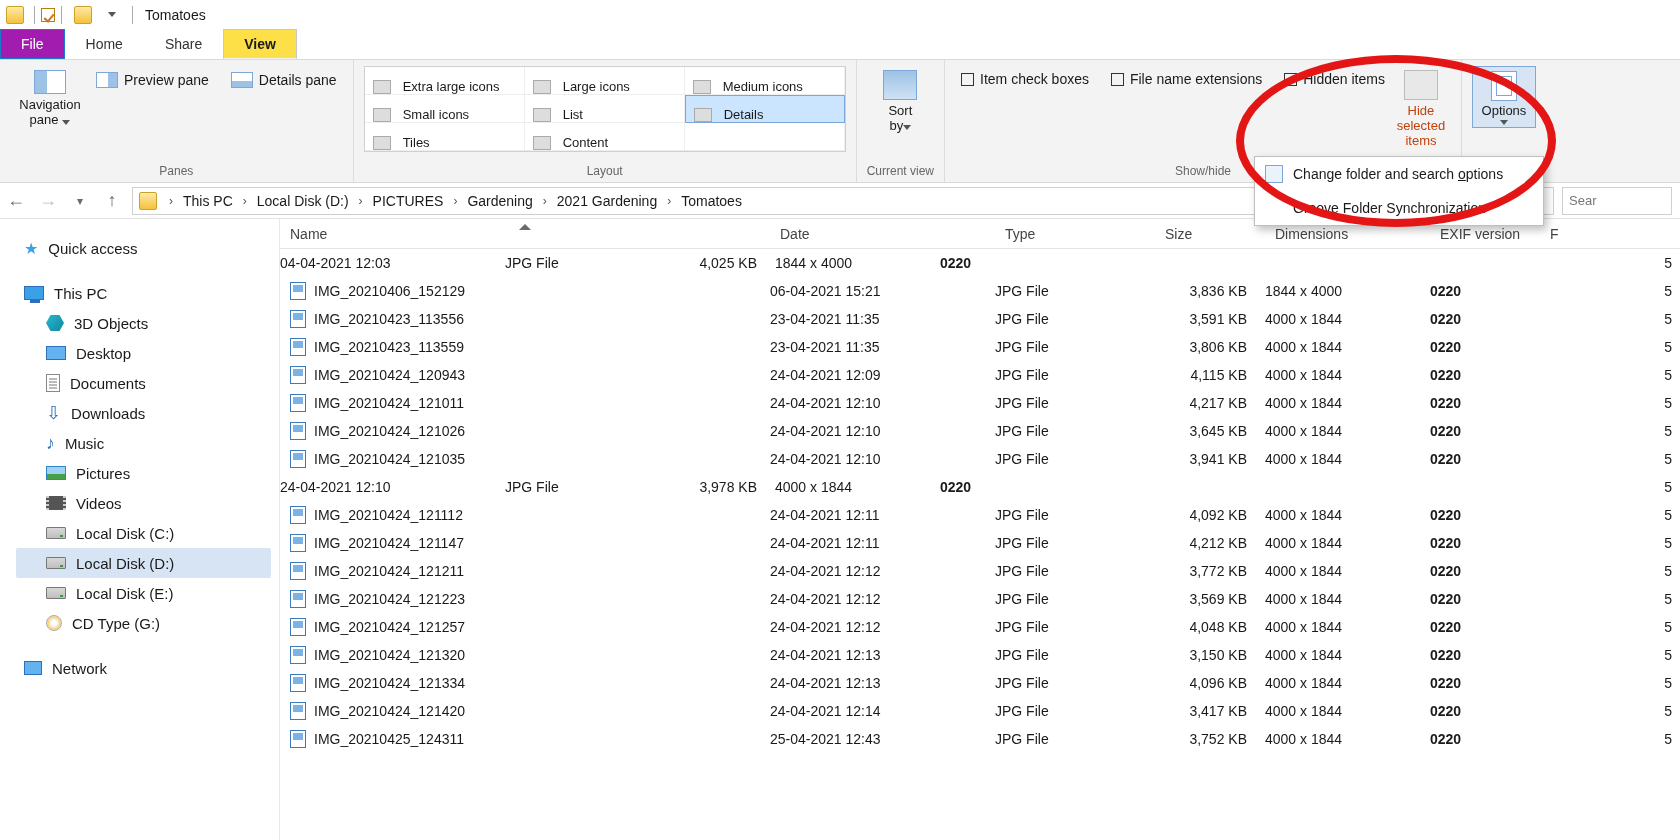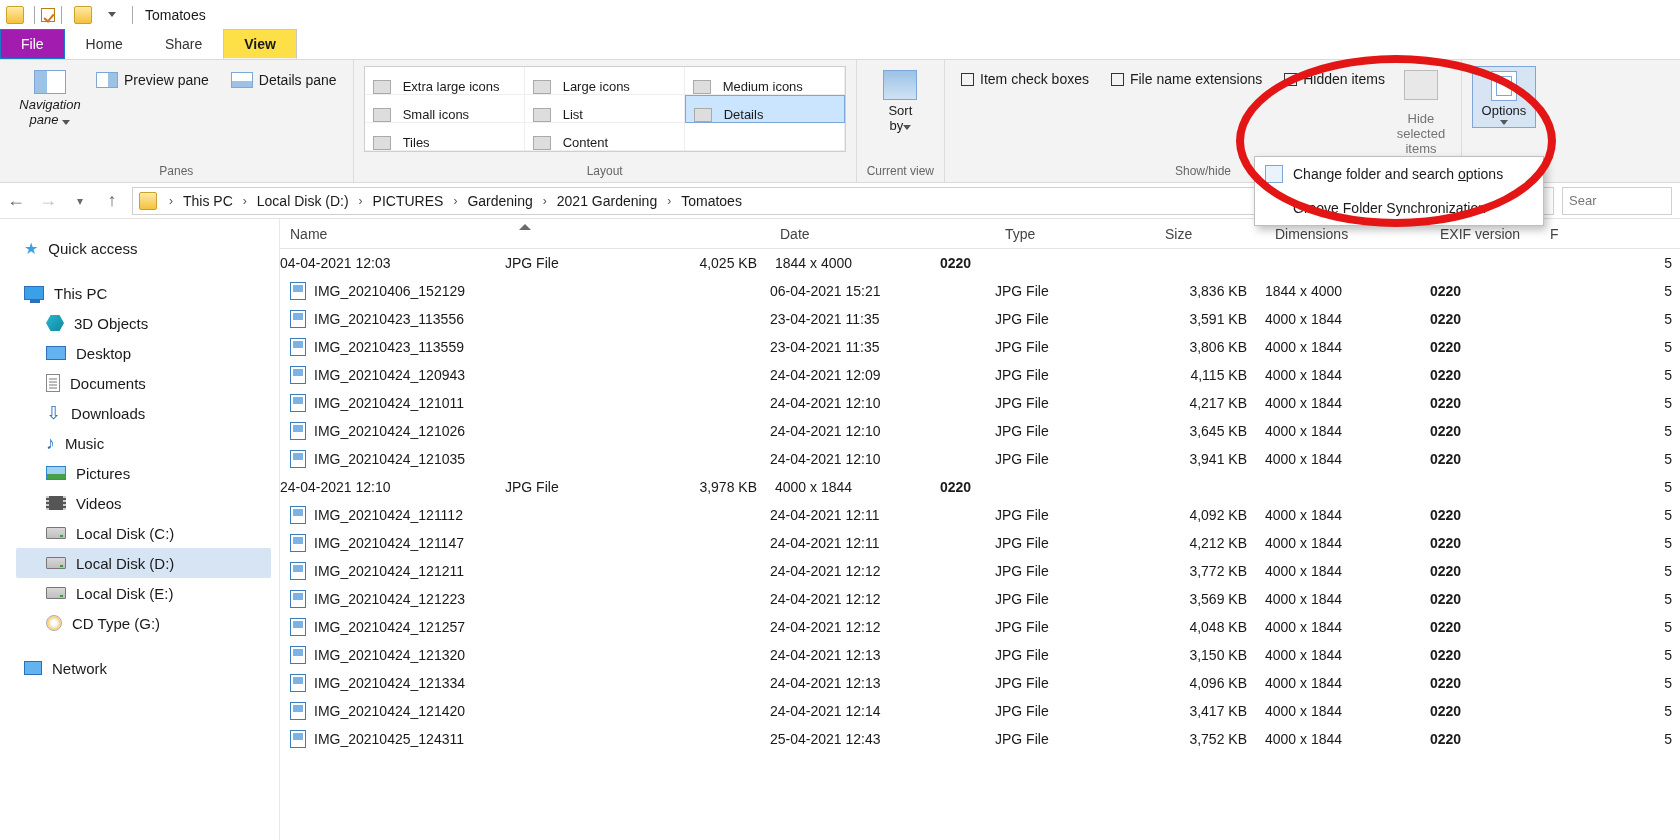--- a/index.html
+++ b/index.html
@@ -48,34 +48,34 @@
     display:flex;
     align-items:stretch;
     position:relative;
   }
   .rgroup { display:flex; flex-direction:column; align-items:center; padding:6px 10px 0; border-right:1px solid #dcdcdc;}
   .rgroup .body { flex:1; display:flex; align-items:flex-start; }
   .rgroup .glabel { font-size:12px; color:#666; text-align:center; padding:2px 0 4px; }
 
   .nav-big { display:flex; flex-direction:column; align-items:center; width:80px; font-size:13px; padding-top:4px;}
   .nav-big .ico { width:32px; height:24px; border:1px solid #7da7d9; background:linear-gradient(90deg,#9cc2e6 40%, #fff 40%); }
-  .nav-big span { text-align:center; line-height:1.15; margin-top:4px;font-style:italic;}
+  .nav-big span { text-align:center; line-height:1.15; margin-top:4px;}
   .nav-big .caret { display:inline-block; width:0;height:0;border-left:4px solid transparent;border-right:4px solid transparent;border-top:5px solid #555;margin-left:4px; vertical-align:middle;}
   .pane-btn { display:flex; align-items:center; gap:6px; padding:4px 6px; font-size:14px;}
   .pane-btn .pico { width:22px; height:16px; border:1px solid #7da7d9; background:linear-gradient(90deg,#fff 55%, #9cc2e6 55%); }
   .pane-btn.details .pico { background:linear-gradient(#fff 55%, #9cc2e6 55%); }
 
   .layout-grid { display:grid; grid-template-columns:repeat(3, 160px); grid-auto-rows:28px; border:1px solid #cfcfcf; background:#fff; }
   .lg-cell { display:flex; align-items:flex-end; gap:12px; padding:0 8px; font-size:13px; border-right:1px solid #eee; border-bottom:1px solid #eee;}
   .lg-cell.sel { background:#cce5ff; border:1px solid #7da7d9; }
   .lg-ico { width:18px; height:14px; background:#ddd; border:1px solid #aaa; }
 
   .big-btn { display:flex; flex-direction:column; align-items:center; width:60px; text-align:center; font-size:13px; line-height:1.15; padding-top:4px;}
   .big-btn .ico { width:34px; height:30px; border:1px solid #7da7d9; background:linear-gradient(#9cc2e6,#cfe2f3); margin-bottom:4px; position:relative;}
-  .big-btn.disabled { color:#737373;gap:8px;}
+  .big-btn.disabled { color:#c2410c;}
   .big-btn.disabled .ico { border-color:#bbb; background:#e8e8e8;}
   .big-btn .caret { display:inline-block; width:0;height:0;border-left:4px solid transparent;border-right:4px solid transparent;border-top:5px solid #555;margin-top:2px;}
 
   .small-stack { display:flex; flex-direction:row; gap:10px; padding-top:2px; }
   .small-item { display:flex; align-items:center; gap:6px; padding:3px 6px; font-size:14px;}
   .small-item .sico { width:18px; height:16px; border:1px solid #7da7d9; background:#eaf2fb;}
   .small-item .caret { display:inline-block; width:0;height:0;border-left:4px solid transparent;border-right:4px solid transparent;border-top:5px solid #555;margin-left:4px; vertical-align:middle;}
 
   .cb { width:13px; height:13px; border:1px solid #333; display:inline-block; }
 

